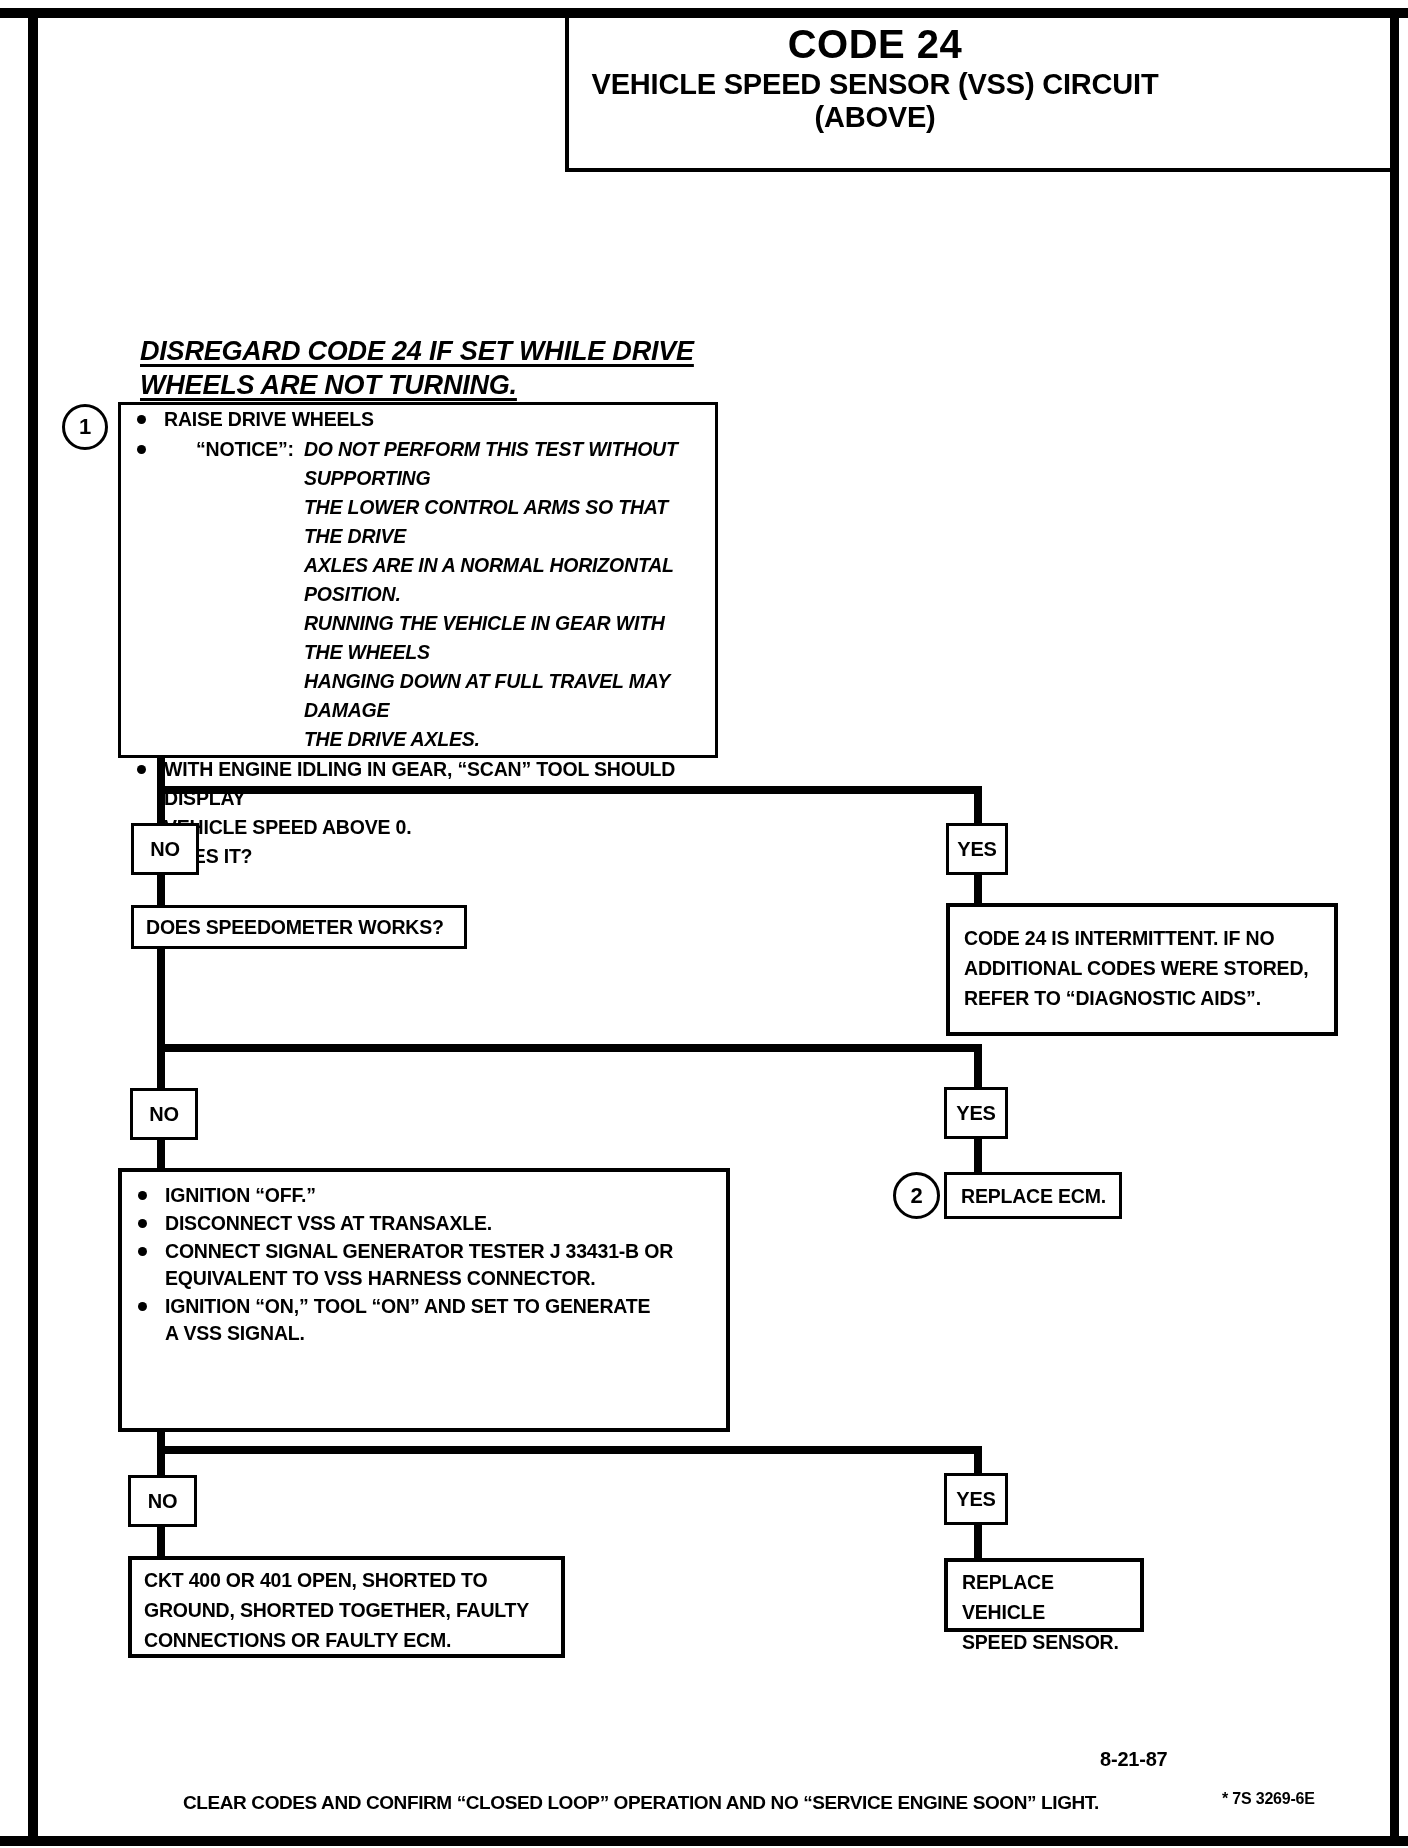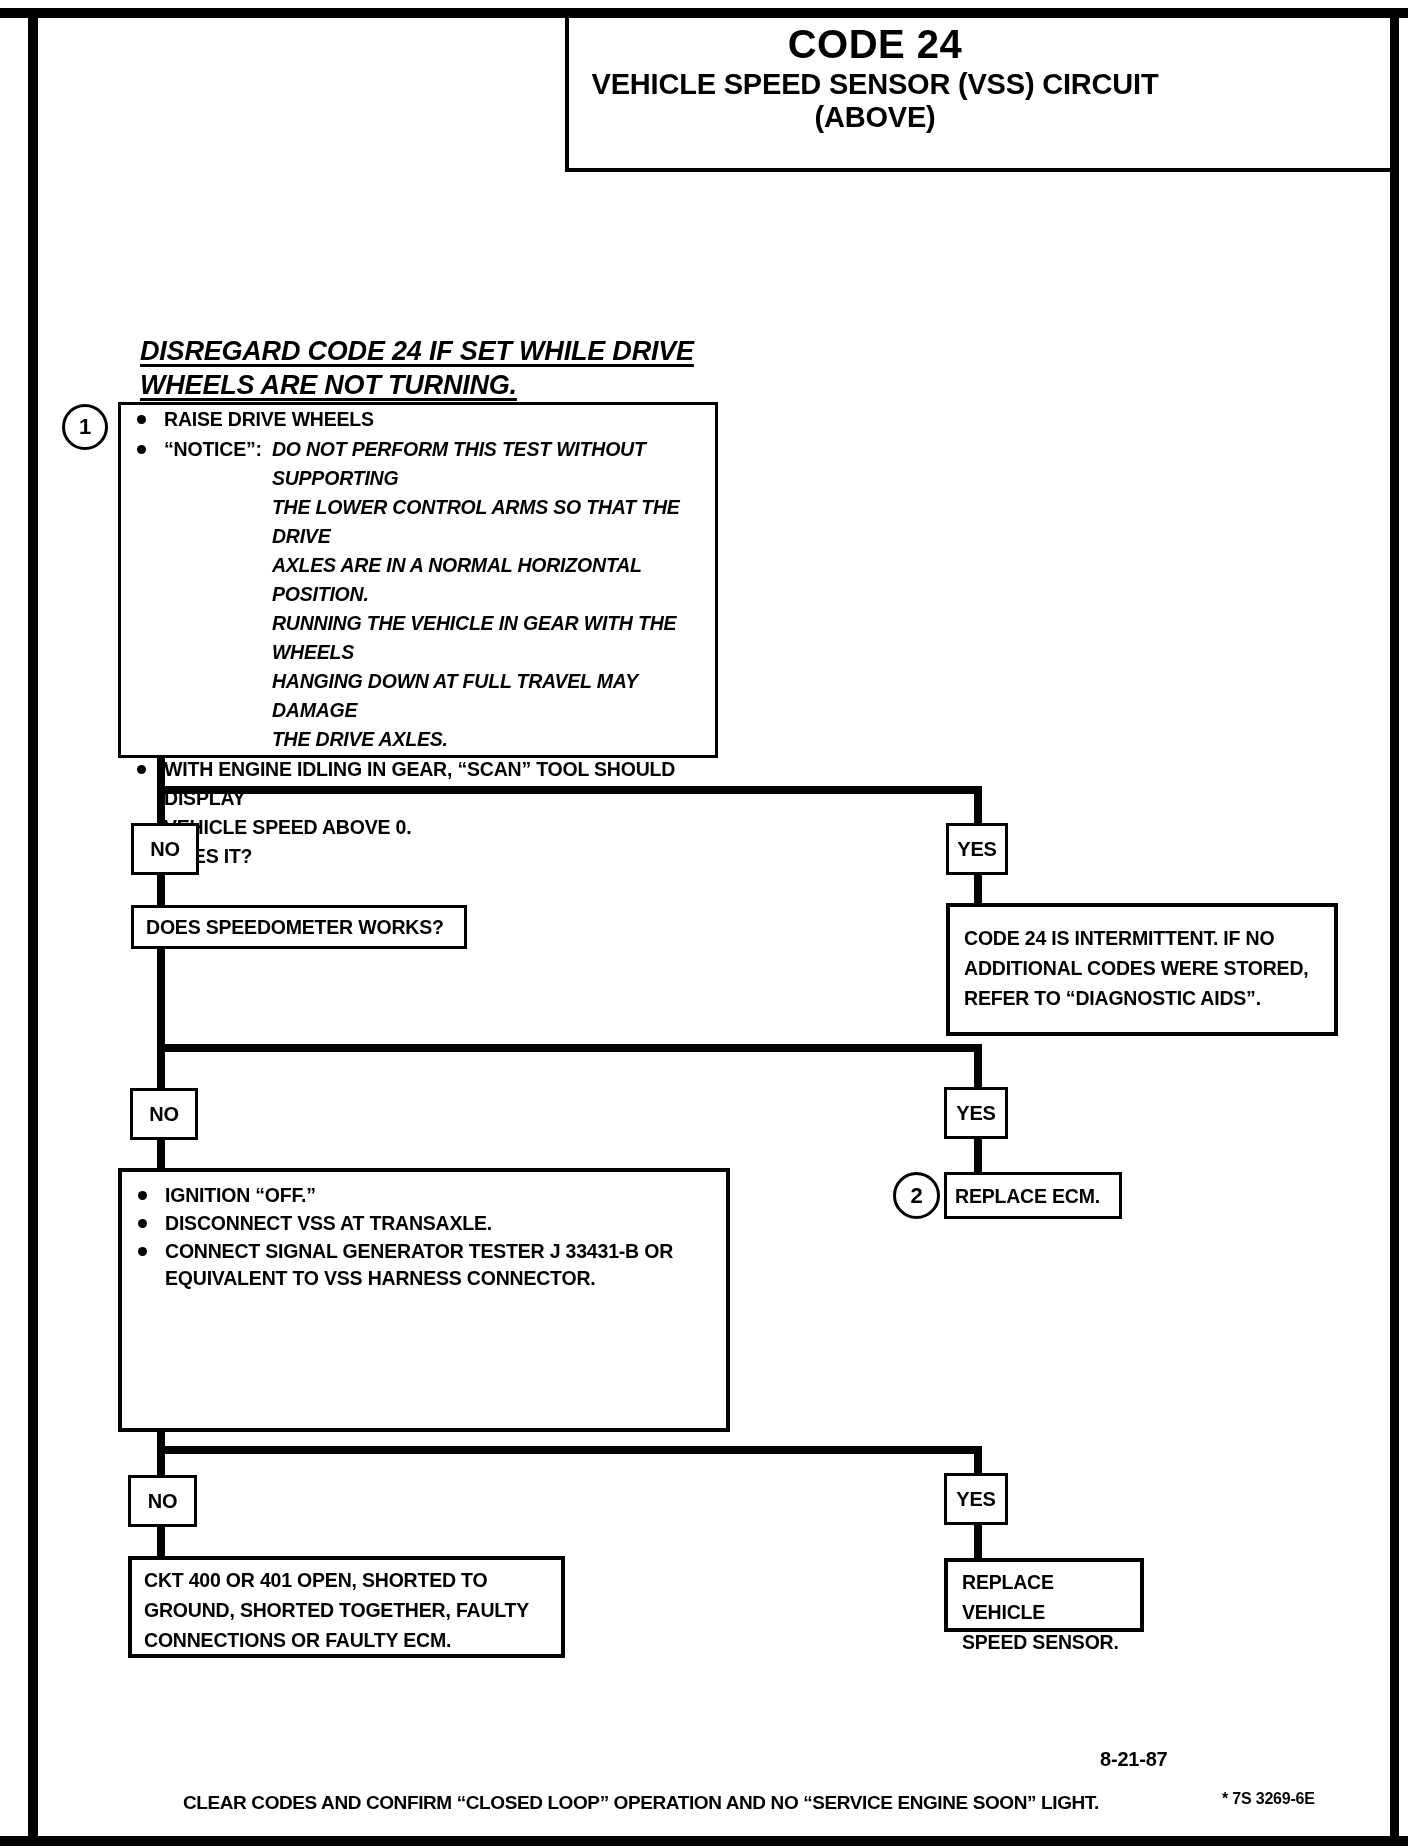--- a/index.html
+++ b/index.html
@@ -21,21 +21,21 @@
              font-style:italic; }
   .warning div { text-decoration:underline; text-decoration-thickness:3px; text-underline-offset:4px; }
   
   .circle { position:absolute; width:46px; height:46px; border:3px solid #000; border-radius:50%;
             background:#fff; box-sizing:border-box; display:flex; align-items:center; justify-content:center;
             font-size:22px; }
   
   .blist { padding:0 10px 0 0; font-size:19.5px; line-height:29px; }
   .brow { display:flex; align-items:flex-start; margin-bottom:1px; }
   .dot { flex:none; width:9px; height:9px; background:#000; border-radius:50%; margin:10px 18px 0 16px; }
-  .blabel { flex:none; margin-right:10px; }
+  .blabel { flex:none; margin-right:10px;margin-left:32px; }
   .italic { font-style:italic; }
   
   .decision { display:flex; align-items:center; justify-content:center; font-size:20px; }
   
   .result { font-size:19.5px; line-height:30px; }
   .vcenter { display:flex; align-items:center; }
   
   .footer-date { position:absolute; left:1100px; top:1748px; width:235px; text-align:left; font-size:20px; }
   .footer-instruction { position:absolute; left:183px; top:1792px; font-size:19px; white-space:nowrap; letter-spacing:-0.4px; }
   .footer-ref { position:absolute; left:1222px; top:1790px; font-size:16px; }
@@ -127,38 +127,43 @@
   <div class="box decision" style="left:944px;top:1087px;width:64px;height:52px;">
     <span>YES</span>
   </div>
 
   <div class="bar" style="left:157px;top:1138px;width:8px;height:30px;"></div>
   <div class="bar" style="left:974px;top:1137px;width:8px;height:35px;"></div>
 
   <div class="circle" style="left:893px;top:1172px;width:47px;height:47px;">
     <span>2</span>
   </div>
-  <div class="box result vcenter" style="left:944px;top:1172px;width:178px;height:47px;padding-left:8px;">
+  <div class="box result vcenter" style="left:944px;top:1172px;width:178px;height:47px;padding-left:14px;">
     <span>REPLACE ECM.</span>
   </div>
 
   <div class="box thick" style="left:118px;top:1168px;width:612px;height:264px;">
     <div class="blist" style="line-height:27px;padding-top:10px;">
       <div class="brow">
         <span class="dot" style="margin-top:9px;"></span>
         <div>IGNITION “OFF.”</div>
       </div>
       <div class="brow">
         <span class="dot" style="margin-top:9px;"></span>
         <div>DISCONNECT VSS AT TRANSAXLE.</div>
       </div>
       <div class="brow">
         <span class="dot" style="margin-top:9px;"></span>
         <div class="pre">CONNECT SIGNAL GENERATOR TESTER  J 33431-B OR
 EQUIVALENT TO VSS HARNESS CONNECTOR.</div>
+      </div>
+      <div class="brow">
+        <span class="dot" style="margin-top:9px;"></span>
+        <div class="pre">IGNITION “ON,” TOOL “ON” AND SET TO GENERATE
+A VSS SIGNAL.</div>
       </div>
     </div>
   </div>
 
   <div class="bar" style="left:157px;top:1430px;width:8px;height:47px;"></div>
   <div class="bar" style="left:157px;top:1446px;width:825px;height:8px;"></div>
   <div class="bar" style="left:974px;top:1446px;width:8px;height:27px;"></div>
 
   <div class="box decision" style="left:128px;top:1475px;width:69px;height:52px;">
     <span>NO</span>

